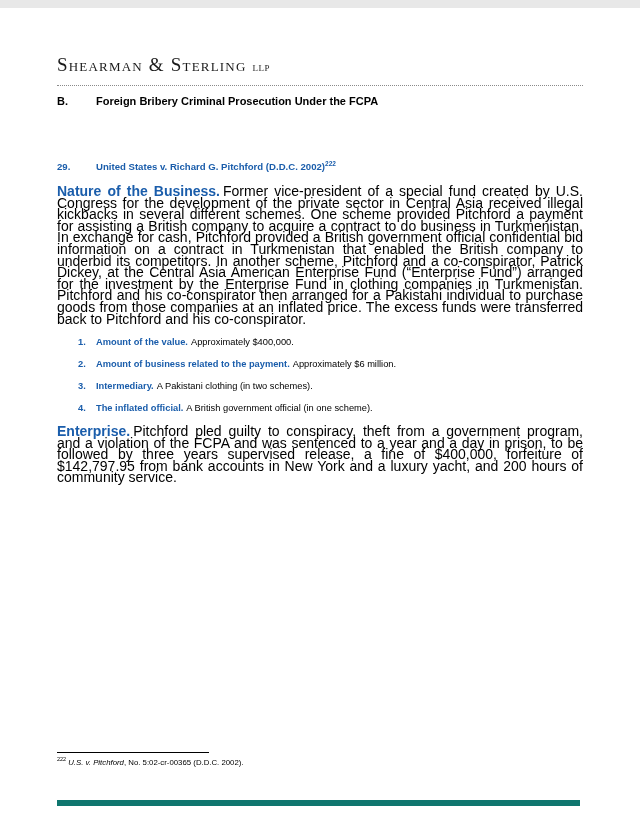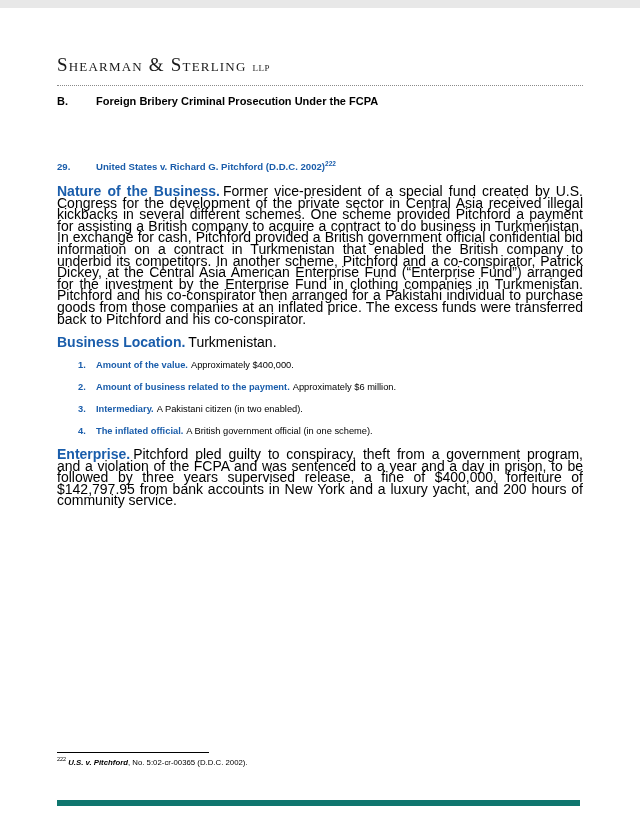--- a/index.html
+++ b/index.html
@@ -93,21 +93,21 @@
     width: 152px;
     border-top: 1px solid #000;
     margin-bottom: 5px;
   }
   .footnote-text {
     font-size: 7.8px;
     line-height: 9.5px;
     color: #000;
   }
   .footnote-text sup { font-size: 5.5px; vertical-align: super; line-height: 0; margin-right: 2px; }
-  .footnote-text .case-italic { font-style: italic; font-weight: bold; }
+  .footnote-text .case-italic { font-style: italic; }
   
   .footer {
     position: absolute;
     left: 57px;
     right: 60px;
     top: 792px;
     border-top: 6px solid #0f766e;
     padding-top: 20px;
     display: flex;
     justify-content: space-between;
@@ -135,37 +135,34 @@
 
     <div class="case-heading hang">
       <span class="hang-num">29.</span>
       <span>United States v. Richard G. Pitchford (D.D.C. 2002)</span><sup>222</sup>
     </div>
 
     <p class="body-para">
       <span class="blue-label">Nature of the Business.</span><span>Former vice-president of a special fund created by U.S. Congress for the development of the private sector in Central Asia received illegal kickbacks in several different schemes.  One scheme provided Pitchford a payment for assisting a British company to acquire a contract to do business in Turkmenistan.  In exchange for cash, Pitchford provided a British government official confidential bid information on a contract in Turkmenistan that enabled the British company to underbid its competitors.  In another scheme, Pitchford and a co-conspirator, Patrick Dickey, at the Central Asia American Enterprise Fund (“Enterprise Fund”) arranged for the investment by the Enterprise Fund in clothing companies in Turkmenistan.  Pitchford and his co-conspirator then arranged for a Pakistani individual to purchase goods from those companies at an inflated price.  The excess funds were transferred back to Pitchford and his co-conspirator.</span>
     </p>
 
-    <p class="body-para">
-      <span class="blue-label">Business Location.</span><span>Turkmenistan.</span>
-    </p>
 
 
     <div class="pay-list">
       <div class="pay-item">
         <span class="pay-num">1.</span>
         <span class="blue-label">Amount of the value.</span><span>Approximately $400,000.</span>
       </div>
       <div class="pay-item">
         <span class="pay-num">2.</span>
         <span class="blue-label">Amount of business related to the payment.</span><span>Approximately $6 million.</span>
       </div>
       <div class="pay-item">
         <span class="pay-num">3.</span>
-        <span class="blue-label">Intermediary.</span><span>A Pakistani citizen (in two enabled).</span>
+        <span class="blue-label">Intermediary.</span><span>A Pakistani clothing (in two schemes).</span>
       </div>
       <div class="pay-item">
         <span class="pay-num">4.</span>
         <span class="blue-label">The inflated official.</span><span>A British government official (in one scheme).</span>
       </div>
     </div>
 
 
     <p class="body-para">
       <span class="blue-label">Enterprise.</span><span>Pitchford pled guilty to conspiracy, theft from a government program, and a violation of the FCPA and was sentenced to a year and a day in prison, to be followed by three years supervised release, a fine of $400,000, forfeiture of $142,797.95 from bank accounts in New York and a luxury yacht, and 200 hours of community service.</span>

